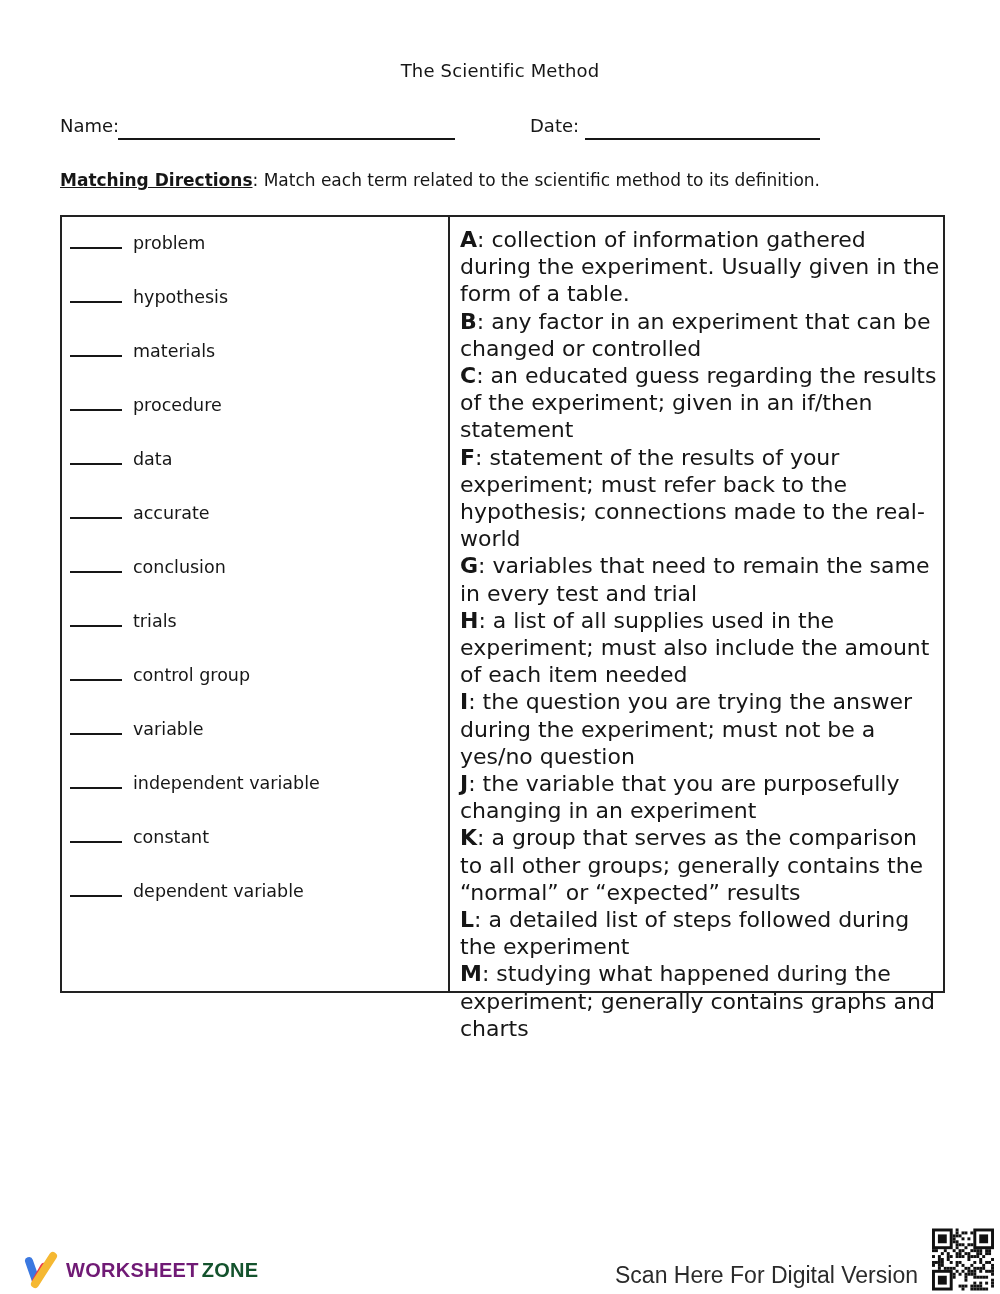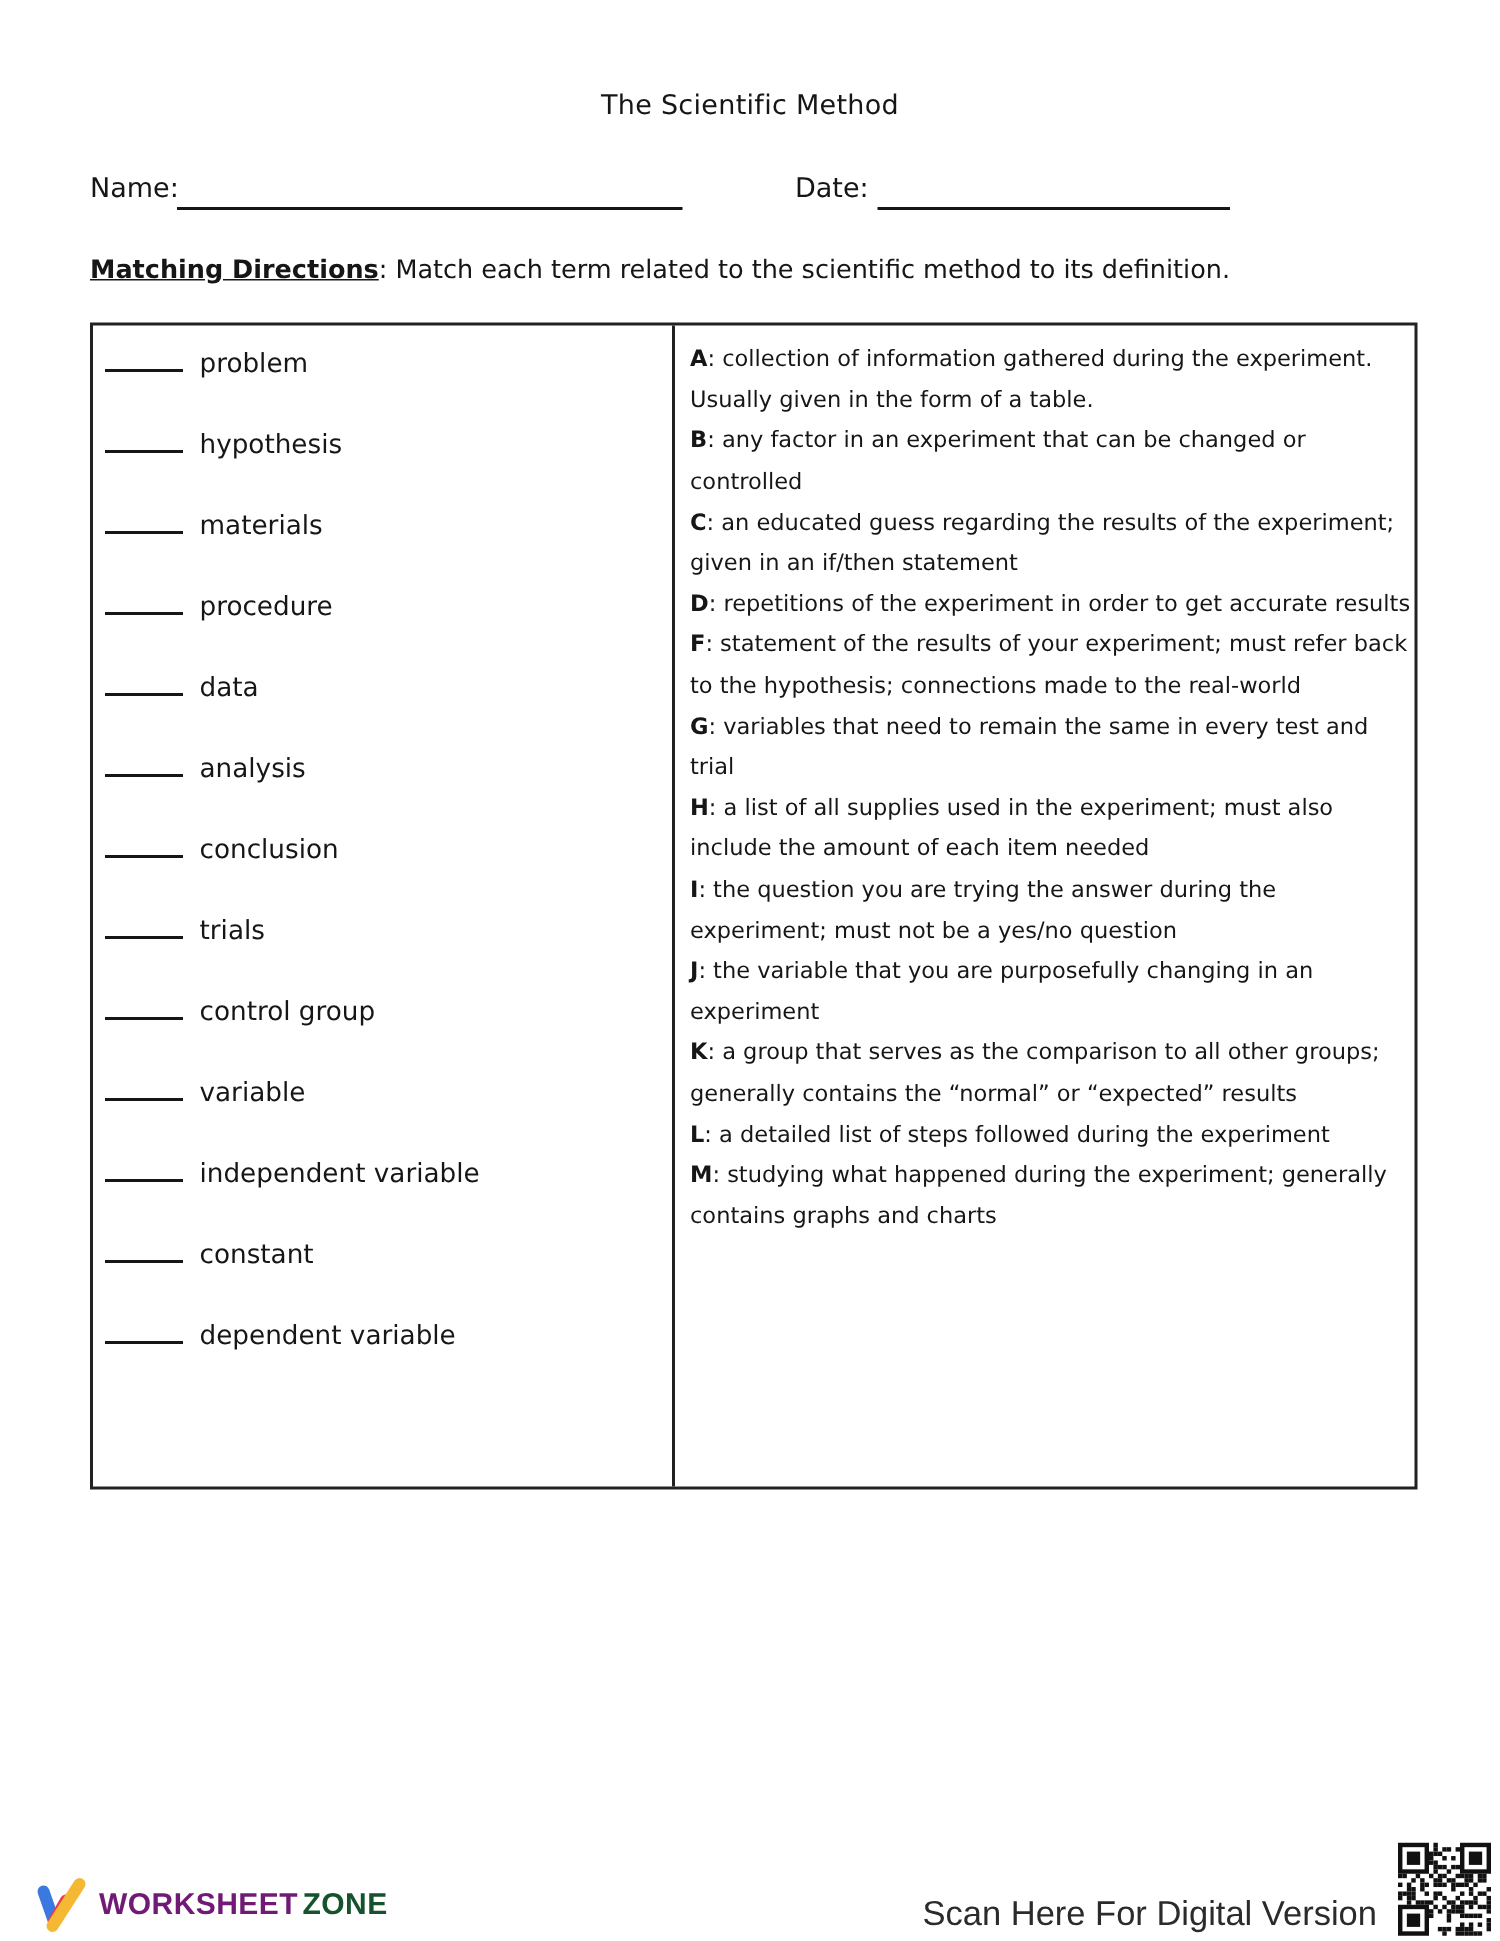--- a/index.html
+++ b/index.html
@@ -35,21 +35,21 @@
     width:388px; border-right:2px solid #222222;
     padding:16px 0 0 8px;
   }
   .term-row { height:54px; font-size:17.5px; white-space:nowrap; }
   .blank {
     display:inline-block; width:52px; height:15px;
     border-bottom:2px solid #161616; margin-right:11px;
   }
   .defs-col {
     flex:1; padding:9px 0 0 10px;
-    font-size:15px; line-height:27.2px;
+    font-size:22px; line-height:27.2px;
     overflow:visible; white-space:normal;
   }
   .def-item .letter { font-weight:bold; }
 
   .footer-logo {
     position:absolute; left:22px; top:1250px;
     display:flex; align-items:center;
   }
   .logo-text { font-family:"Liberation Sans", sans-serif; font-weight:bold; font-size:20px; letter-spacing:0.3px; }
   .logo-word1 { color:#701a75; margin-left:4px; }
@@ -91,21 +91,21 @@
 
     <div class="term-row">
       <span class="blank"></span><span class="term-label">procedure</span>
     </div>
 
     <div class="term-row">
       <span class="blank"></span><span class="term-label">data</span>
     </div>
 
     <div class="term-row">
-      <span class="blank"></span><span class="term-label">analysis</span>
+      <span class="blank"></span><span class="term-label">accurate</span>
     </div>
 
     <div class="term-row">
       <span class="blank"></span><span class="term-label">conclusion</span>
     </div>
 
     <div class="term-row">
       <span class="blank"></span><span class="term-label">trials</span>
     </div>
 
@@ -135,23 +135,20 @@
     </div>
 
     <div class="def-item">
       <span class="letter">B</span><span class="def-text">: any factor in an experiment that can be changed or controlled</span>
     </div>
 
     <div class="def-item">
       <span class="letter">C</span><span class="def-text">: an educated guess regarding the results of the experiment; given in an if/then statement</span>
     </div>
 
-    <div class="def-item">
-      <span class="letter">D</span><span class="def-text">: repetitions of the experiment in order to get accurate results</span>
-    </div>
 
 
     <div class="def-item">
       <span class="letter">F</span><span class="def-text">: statement of the results of your experiment; must refer back to the hypothesis; connections made to the real-world</span>
     </div>
 
     <div class="def-item">
       <span class="letter">G</span><span class="def-text">: variables that need to remain the same in every test and trial</span>
     </div>
 

